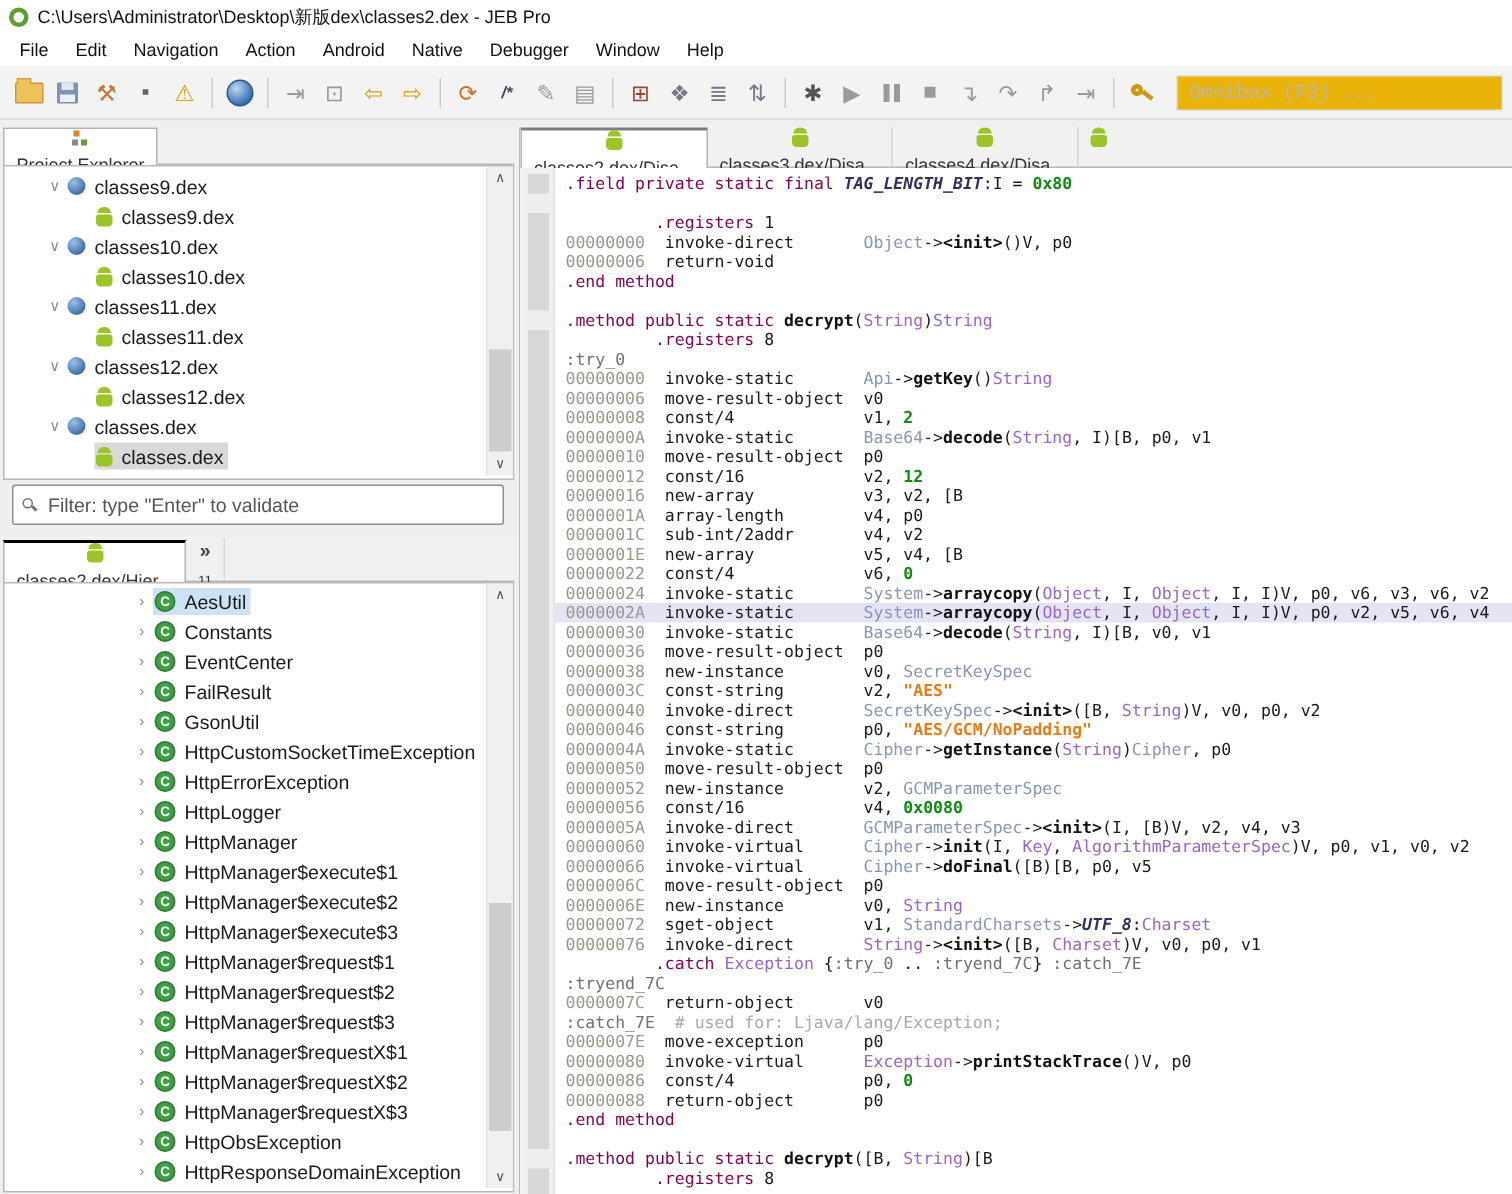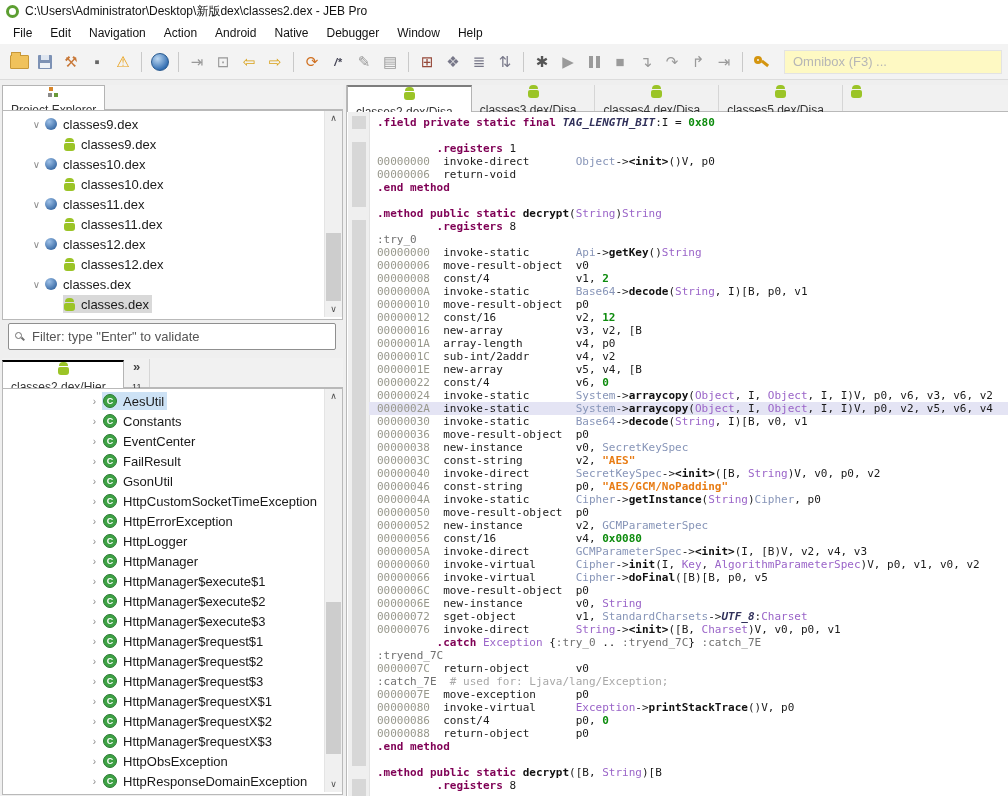--- a/index.html
+++ b/index.html
@@ -20,21 +20,21 @@
   .css-folder::before{content:"";position:absolute;left:0;top:-4px;width:8px;height:3px;background:#f0c25c;border:1px solid #c89838;border-bottom:none;border-radius:1px 1px 0 0;}
   .css-floppy{width:14px;height:14px;background:#7d92b5;border-radius:1px;position:relative;}
   .css-floppy::before{content:"";position:absolute;left:3px;top:0;width:8px;height:5px;background:#dfe6f0;}
   .css-floppy::after{content:"";position:absolute;left:2px;bottom:1px;width:10px;height:5px;background:#eef2f8;}
   .css-globe{width:16px;height:16px;border-radius:50%;background:radial-gradient(circle at 35% 30%,#bcd8f2,#2f6bb0 75%);border:1px solid #27598f;}
   .css-pause{display:inline-flex;gap:3px;}
   .css-pause i{width:4px;height:12px;background:#9a9a9a;}
   .css-key{width:16px;height:16px;position:relative;}
   .css-key::before{content:"";position:absolute;left:1px;top:2px;width:8px;height:8px;border:3px solid #d4950f;border-radius:50%;box-sizing:border-box;}
   .css-key::after{content:"";position:absolute;left:8px;top:8px;width:8px;height:3px;background:#d4950f;transform:rotate(38deg);}
-  #omnibox{margin-left:10px;width:252px;height:24px;border:1px solid #e3e3e3;background:#fef9c3;font-size:13px;color:#555;padding:0 8px;box-sizing:border-box;font-family:Liberation Sans, sans-serif;}
+  #omnibox{margin-left:10px;width:252px;height:24px;border:1px solid #e3e3e3;background:#eab308;font-size:13px;color:#555;padding:0 8px;box-sizing:border-box;font-family:Liberation Mono, monospace;}
   #omnibox::placeholder{color:#b6b6b6;opacity:1;}
 
   
   #workspace{position:absolute;left:0;top:80px;width:1008px;height:716px;background:#efefef;}
   #left-panel{position:absolute;left:2px;top:5px;width:341px;height:709px;}
   #splitter{position:absolute;left:343px;top:5px;width:3px;height:709px;background:#efefef;}
   #right-panel{position:absolute;left:346px;top:5px;width:662px;height:711px;background:#fff;border-left:1px solid #b9b9b9;}
 
   
   .tabstrip{position:relative;display:flex;align-items:flex-end;background:#f1f1f1;border-bottom:1px solid #b9b9b9;box-sizing:border-box;}
@@ -76,21 +76,21 @@
   #filter input::placeholder{color:#555;opacity:1;}
 
   
   #ed-tabs{height:27px;}
   #code{position:absolute;left:0;top:27px;right:0;bottom:0;background:#fff;overflow:hidden;}
   #gutter{position:absolute;left:1px;top:0;bottom:0;width:21px;background:#efefef;border-right:1px solid #e2e2e2;}
   .gb{position:absolute;left:4px;width:14px;background:#d7d7d7;}
   #lines{position:absolute;left:22px;top:4px;right:0;font:11px/13px "DejaVu Sans Mono",monospace;color:#1a1a1a;}
   .cl{height:13px;white-space:pre;padding-left:8px;}
   .cl.sel{background:#e4e4f4;}
-  .tk-k{color:#7f0055;font-weight:bold;}
+  .tk-k{color:#7f0055;font-weight:normal;}
   .tk-t{color:#9a64c8;}
   .tk-c{color:#8795b8;}
   .tk-m{color:#111;font-weight:bold;}
   .tk-n{color:#0e8c0e;font-weight:bold;}
   .tk-s{color:#e87c14;font-weight:bold;}
   .tk-a{color:#98988c;}
   .tk-l{color:#707070;margin-top:48px;}
   .tk-cm{color:#a8a8a8;}
   .tk-f{color:#30305a;font-style:italic;font-weight:bold;}
   .tk-p{color:#1a1a1a;}
@@ -432,24 +432,20 @@
             <span>classes2.dex/Disa...</span>
             <span class="close">×</span>
           </div>
           <div class="tab" style="height: 26px;">
             <span class="ic-android"></span>
             <span>classes3.dex/Disa...</span>
           </div>
           <div class="tab" style="height: 26px;">
             <span class="ic-android"></span>
             <span>classes4.dex/Disa...</span>
-          </div>
-          <div class="tab" style="height: 26px;">
-            <span class="ic-android"></span>
-            <span>classes5.dex/Disa...</span>
           </div>
           <div class="tab" style="height: 26px; min-width: 20px; border-right: none;">
             <span class="ic-android"></span>
           </div>
         </div>
 
       <div id="code">
         <div id="gutter">
           <div class="gb" style="top:4px;height:13px;"></div>
           <div class="gb" style="top:30px;height:65px;"></div>

